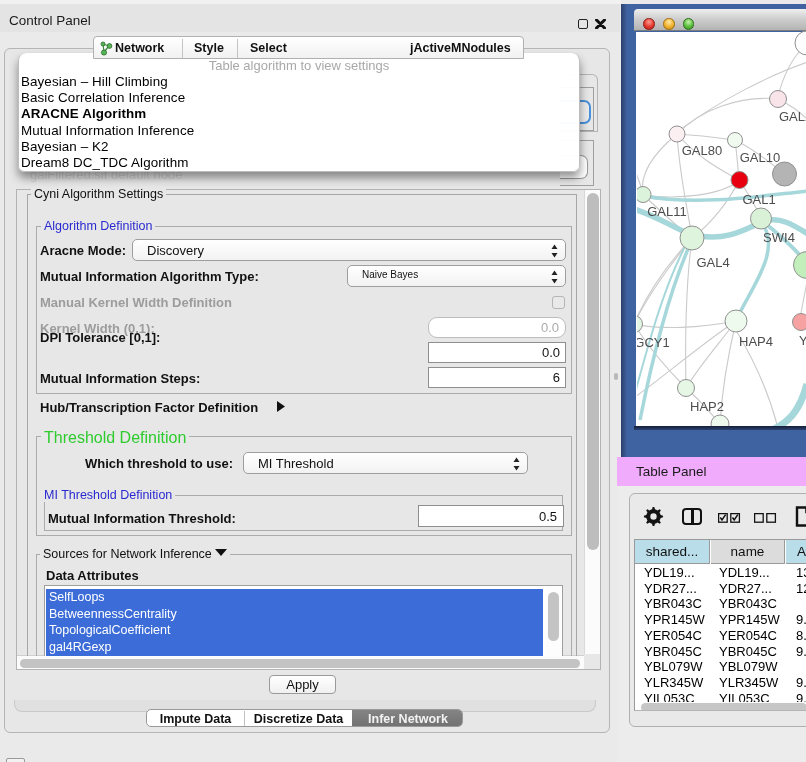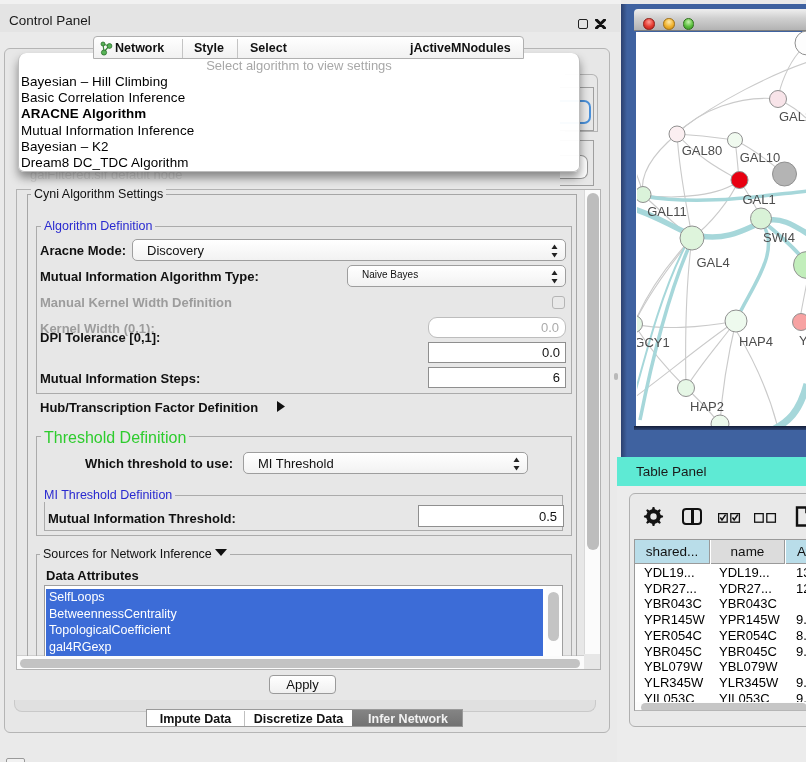--- a/index.html
+++ b/index.html
@@ -127,21 +127,21 @@
     <div style="padding:1px 0 0 3px;height:16.5px;">gal4RGexp</div>
   </div>
   <div class="abs" style="left:501px;top:0;width:18px;height:71px;background:#fdfdfd;"></div>
   <div class="abs" style="left:503px;top:6px;width:11px;height:49px;background:#c4c4c4;border-radius:6px;"></div>
 </div>
 
 <div class="abs" style="left:14px;top:700px;width:582px;height:12px;background:#e0e0e0;border:1px solid #c9c9c9;border-top:none;border-radius:0 0 8px 8px;"></div>
 
 <div class="abs" style="left:269px;top:675px;width:67px;height:19px;background:linear-gradient(#ffffff,#f0f0f0);border:1px solid #9a9a9a;border-radius:4px;text-align:center;font-size:13px;color:#111;padding-top:1px;">Apply</div>
 
-<div class="abs" style="left:146px;top:709px;width:317px;height:18px;border:1px solid #9a9a9a;border-radius:0;overflow:hidden;font-size:12.5px;font-weight:bold;background:#fff;">
+<div class="abs" style="left:146px;top:709px;width:317px;height:18px;border:1px solid #9a9a9a;border-radius:5px;overflow:hidden;font-size:12.5px;font-weight:bold;background:#fff;">
   <div class="abs" style="left:0;top:0;width:97px;height:18px;text-align:center;padding-top:2px;color:#111;">Impute Data</div>
   <div class="abs" style="left:97px;top:1px;width:1px;height:16px;background:#c0c0c0;"></div>
   <div class="abs" style="left:98px;top:0;width:107px;height:18px;text-align:center;padding-top:2px;color:#111;">Discretize Data</div>
   <div class="abs" style="left:205px;top:0;width:112px;height:18px;background:linear-gradient(#848484,#707070);color:#f2f2f2;text-align:center;padding-top:2px;">Infer Network</div>
 </div>
 
 <div class="abs" style="left:6px;top:758px;width:19px;height:10px;border:1px solid #9a9a9a;border-radius:2px;background:#f2f2f2;"></div>
 
 <div class="abs" style="left:621px;top:4px;width:185px;height:453px;background:linear-gradient(90deg,#2b406e 0,#3f62a0 6px,#3f62a0 100%);"></div>
 
@@ -222,21 +222,21 @@
     <text x="713" y="267" text-anchor="middle">GAL4</text>
     <text x="652" y="347" text-anchor="middle">GCY1</text>
     <text x="756" y="346" text-anchor="middle">HAP4</text>
     <text x="799" y="345">YD</text>
     <text x="707" y="411" text-anchor="middle">HAP2</text>
   </g>
 </svg>
 
 <div class="abs" style="left:614px;top:373px;width:4px;height:7px;background:#b9b9b9;border-radius:2px;"></div>
 
-<div class="abs" style="left:617px;top:457px;width:189px;height:29px;background:#5eead4;">
+<div class="abs" style="left:617px;top:457px;width:189px;height:29px;background:#f0abfc;">
   <div class="abs" style="left:19px;top:7px;font-size:13.5px;color:#1a1a1a;">Table Panel</div>
 </div>
 <div class="abs" style="left:617px;top:486px;width:189px;height:276px;background:#ececec;"></div>
 
 <div class="abs" style="left:629px;top:493px;width:190px;height:234px;background:#e9e9e9;border:1px solid #b0b0b0;border-radius:6px;overflow:hidden;">
 
   <svg class="abs" style="left:13px;top:12px;" width="21" height="21" viewBox="0 0 21 21">
     <g fill="#141414">
       <path d="M10.5 1.2 L12.2 1.2 L12.8 3.6 A7.2 7.2 0 0 1 15.4 4.7 L17.5 3.4 L18.7 4.6 L17.4 6.7 A7.2 7.2 0 0 1 18.5 9.3 L20.9 9.9 L20.9 11.6 L18.5 12.2 A7.2 7.2 0 0 1 17.4 14.8 L18.7 16.9 L17.5 18.1 L15.4 16.8 A7.2 7.2 0 0 1 12.8 17.9 L12.2 20.3 L10.5 20.3 L9.9 17.9 A7.2 7.2 0 0 1 7.3 16.8 L5.2 18.1 L4 16.9 L5.3 14.8 A7.2 7.2 0 0 1 4.2 12.2 L1.8 11.6 L1.8 9.9 L4.2 9.3 A7.2 7.2 0 0 1 5.3 6.7 L4 4.6 L5.2 3.4 L7.3 4.7 A7.2 7.2 0 0 1 9.9 3.6 Z M11.35 7.6 A3.2 3.2 0 1 0 11.35 14 A3.2 3.2 0 1 0 11.35 7.6 Z" fill-rule="evenodd" transform="translate(-0.85,-0.25)"></path>
     </g>
@@ -314,21 +314,21 @@
     </div>
 
     <div class="abs" style="left:0;top:162px;width:186px;height:10px;background:#fdfdfd;"></div>
     <div class="abs" style="left:6px;top:163px;width:166px;height:8.5px;background:#c6c6c6;border-radius:5px;"></div>
   </div>
 </div>
 
 <div class="abs" style="left:30px;top:167px;font-size:13px;color:#d2d2d2;z-index:40;">galFiltered.sif default node</div>
 
 <div class="abs" style="left:18px;top:53px;width:562px;height:119px;background:rgba(255,255,255,0.97);border:1px solid #bdbdbd;border-top:none;border-radius:8px 8px 6px 6px;box-shadow:0 6px 10px rgba(0,0,0,0.42);z-index:50;">
-  <div style="position:absolute;left:0;top:5px;width:100%;text-align:center;font-size:13px;color:#a8a8a8;">Select algorithm to view settings</div>
+  <div style="position:absolute;left:0;top:5px;width:100%;text-align:center;font-size:13px;color:#a8a8a8;">Table algorithm to view settings</div>
   <div style="position:absolute;left:2px;top:21px;font-size:13.4px;letter-spacing:0.1px;color:#000;line-height:16.2px;">
     Bayesian – Hill Climbing<br>
     Basic Correlation Inference<br>
     <span class="bold">ARACNE Algorithm</span><br>
     Mutual Information Inference<br>
     Bayesian – K2<br>
     Dream8 DC_TDC Algorithm
   </div>
 </div>
 

